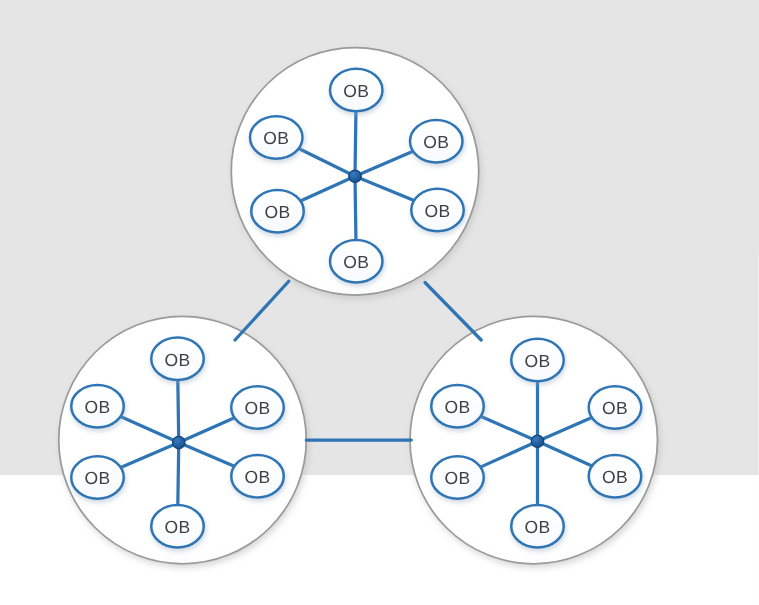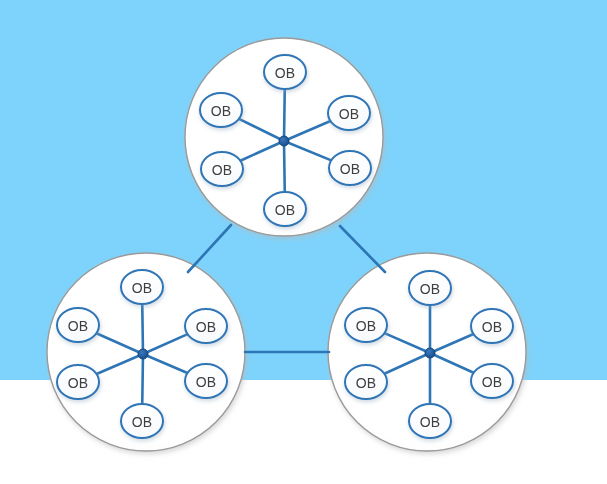--- a/index.html
+++ b/index.html
@@ -10,21 +10,21 @@
   body {
     width: 607px;
     height: 484px;
     font-family: "Liberation Sans", sans-serif;
     overflow: hidden;
   }
   #diagram-root {
     position: relative;
     width: 607px;
     height: 380px;
-    background: #7dd3fc;
+    background: #e5e5e5;
   }
   #network-svg {
     position: absolute;
     left: 0;
     top: 0;
     width: 607px;
     height: 484px;
     display: block;
   }
   .node-label {

